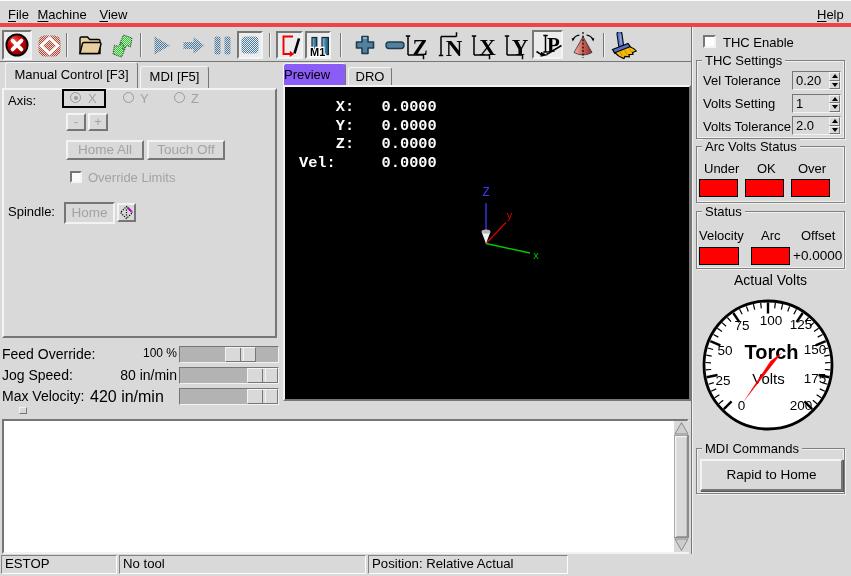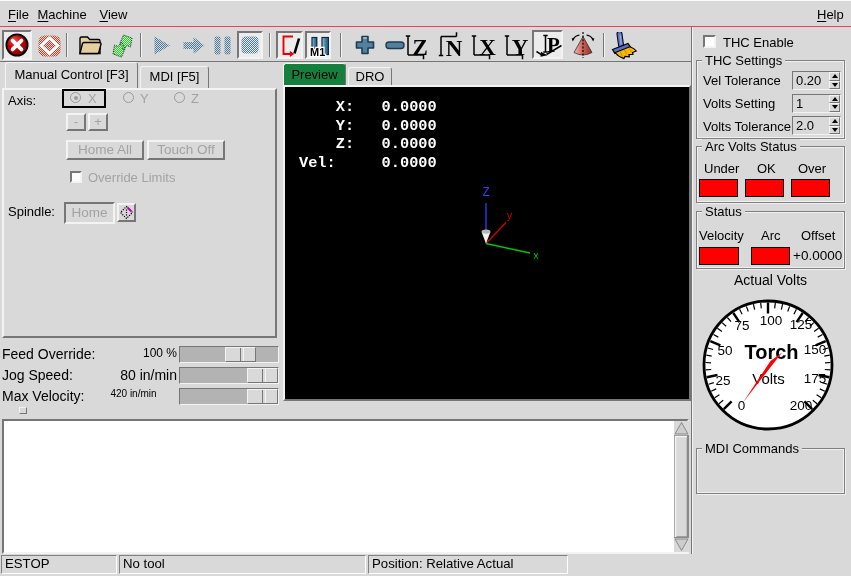--- a/index.html
+++ b/index.html
@@ -17,21 +17,21 @@
 .spin{position:absolute;width:49px;height:19px;border:1px solid;border-color:#767676 #f3f3f3 #f3f3f3 #767676;background:#d9d9d9}
 .spin .v{position:absolute;left:3px;top:1px;line-height:15px}
 .spin .a{position:absolute;right:0;width:11px;height:8.5px;border:1px solid;border-color:#f3f3f3 #767676 #767676 #f3f3f3;background:#d9d9d9}
 .tri-u{position:absolute;left:1.5px;top:1.2px;width:0;height:0;border-left:3.5px solid transparent;border-right:3.5px solid transparent;border-bottom:4.5px solid #000}
 .tri-d{position:absolute;left:1.5px;top:1.2px;width:0;height:0;border-left:3.5px solid transparent;border-right:3.5px solid transparent;border-top:4.5px solid #000}
 .hd{position:absolute;top:0;width:31px;height:15px;border:1px solid;border-color:#f3f3f3 #767676 #767676 #f3f3f3;background:#d9d9d9}
 .hd::after{content:"";position:absolute;left:14px;top:0;width:2px;height:13px;border-left:1px solid #767676;border-right:1px solid #f3f3f3}
 </style></head>
 <body>
 
-<div class="ab" style="left:0;top:0;width:851px;height:27px;border-top:1px solid #fbfbfb;border-bottom:1px solid #ef4444;background:#d9d9d9">
+<div class="ab" style="left:0;top:0;width:851px;height:27px;border-top:1px solid #fbfbfb;border-bottom:4px solid #ef4444;background:#d9d9d9">
  <span class="ab" style="left:8px;top:6px"><span class="u">F</span>ile</span>
  <span class="ab" style="left:37.5px;top:6px"><span class="u">M</span>achine</span>
  <span class="ab" style="left:99.5px;top:6px"><span class="u">V</span>iew</span>
  <span class="ab" style="left:817px;top:6px"><span class="u">H</span>elp</span>
 </div>
 
 <div class="ab" id="toolbar" style="left:0;top:27px;width:692px;height:35px;border-bottom:1px solid #767676">
 <svg width="0" height="0" style="position:absolute">
       <defs>
 <pattern id="pr" width="2" height="2" patternUnits="userSpaceOnUse">
@@ -219,27 +219,27 @@
  <span class="ab" style="left:90px;top:6px;width:87px;text-align:right;font-size:12px">100 %</span>
  <div class="ab s1" style="left:179px;top:6px;width:100px;height:17px;background:#b3b3b3">
   <div class="hd" style="left:45px"></div>
  </div>
  <span class="ab" style="left:2px;top:27px;font-size:14px">Jog Speed:</span>
  <span class="ab" style="left:90px;top:27px;width:87px;text-align:right;font-size:14px">80 in/min</span>
  <div class="ab s1" style="left:179px;top:27px;width:100px;height:17px;background:#b3b3b3">
   <div class="hd" style="left:67px"></div>
  </div>
  <span class="ab" style="left:2px;top:48px;font-size:14px">Max Velocity:</span>
- <span class="ab" style="left:90px;top:48px;width:87px;text-align:center;font-size:10px">420 in/min</span>
+ <span class="ab" style="left:90px;top:48px;width:87px;text-align:left;font-size:16px">420 in/min</span>
  <div class="ab s1" style="left:179px;top:48px;width:100px;height:17px;background:#b3b3b3">
   <div class="hd" style="left:67px"></div>
  </div>
 </div>
 
-<div class="ab" style="left:283px;top:63px;width:63px;height:32px;background:#15803d;border:1px solid;border-color:#f3f3f3 #767676 #d9d9d9 #f3f3f3;border-radius:3px 3px 0 0;text-align:center;line-height:22px">Preview</div>
+<div class="ab" style="left:283px;top:63px;width:63px;height:32px;background:#8b5cf6;border:1px solid;border-color:#f3f3f3 #767676 #d9d9d9 #f3f3f3;border-radius:3px 3px 0 0;text-align:left;line-height:22px">Preview</div>
 <div class="ab" style="left:348px;top:67px;width:44px;height:20px;background:#d9d9d9;border:1px solid;border-color:#f3f3f3 #767676 #d9d9d9 #f3f3f3;border-radius:3px 3px 0 0;text-align:center;line-height:18px">DRO</div>
 <div class="ab rz" style="left:283px;top:85px;width:408px;height:316px;background:#000" id="canvas">
  <pre id="dro" style="position:absolute;left:14px;top:11px;color:#fff;font-family:'Liberation Mono',monospace;font-weight:bold;font-size:15.3px;line-height:18.5px">    X:   0.0000
     Y:   0.0000
     Z:   0.0000
 Vel:     0.0000</pre>
  <svg class="ab" style="left:0;top:0" width="404" height="312" viewBox="0 0 404 312">
   <line x1="201" y1="156.5" x2="201" y2="116" stroke="#3a3aff" stroke-width="1.3"></line>
   <line x1="201" y1="156.5" x2="221" y2="135.5" stroke="#e00000" stroke-width="1.2"></line>
   <line x1="201" y1="156.5" x2="245" y2="166" stroke="#00c800" stroke-width="1.4"></line>
@@ -384,14 +384,15 @@
         <text x="117" y="87.7" text-anchor="middle" font-size="13.5">175</text>
         <text x="103" y="114.7" text-anchor="middle" font-size="13.5">200</text>
       </g>
   <text x="73.5" y="64" text-anchor="middle" font-size="20" font-weight="bold">Torch</text>
   <text x="70.5" y="88.5" text-anchor="middle" font-size="15">Volts</text>
   <polygon points="84,57.5 72.5,66 45,107.5" fill="#f00"></polygon>
  </svg>
 
  <div class="ab grp" style="left:3px;top:421px;width:149px;height:46px">
   <span class="gtit">MDI Commands</span>
+  <div class="ab" style="left:3px;top:10px;width:143px;height:32px;border:2px solid;border-color:#f3f3f3 #767676 #767676 #f3f3f3;background:#d9d9d9;text-align:center;line-height:27px;font-size:13.5px;box-shadow:1px 1px 0 #555">Rapid to Home</div>
  </div>
 </div>
 
 </body></html>

